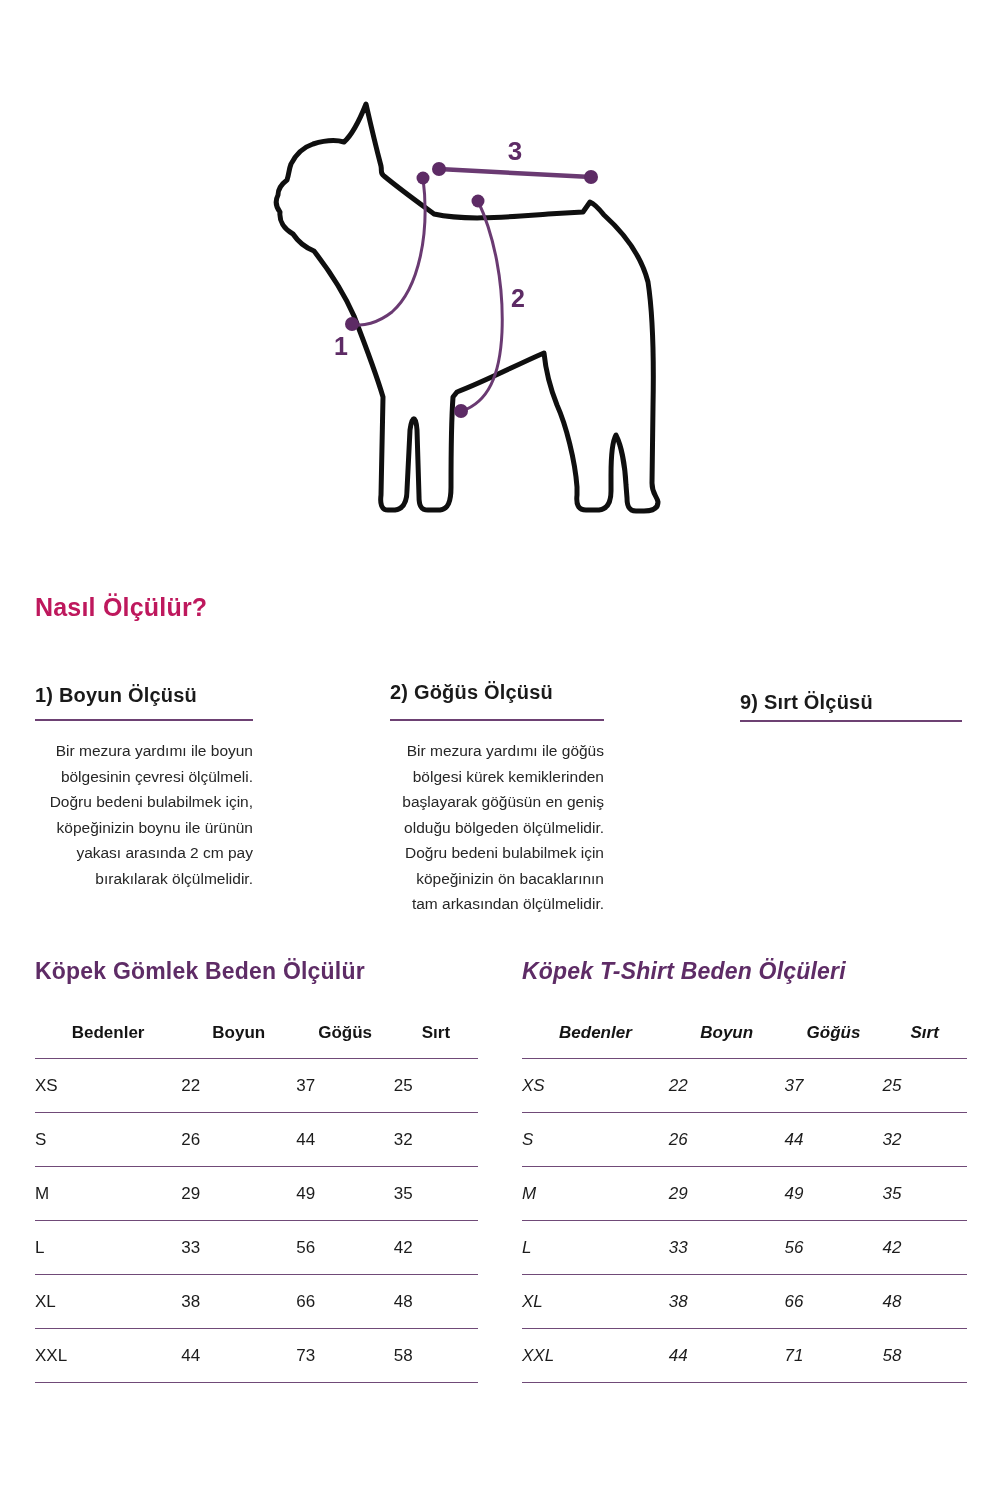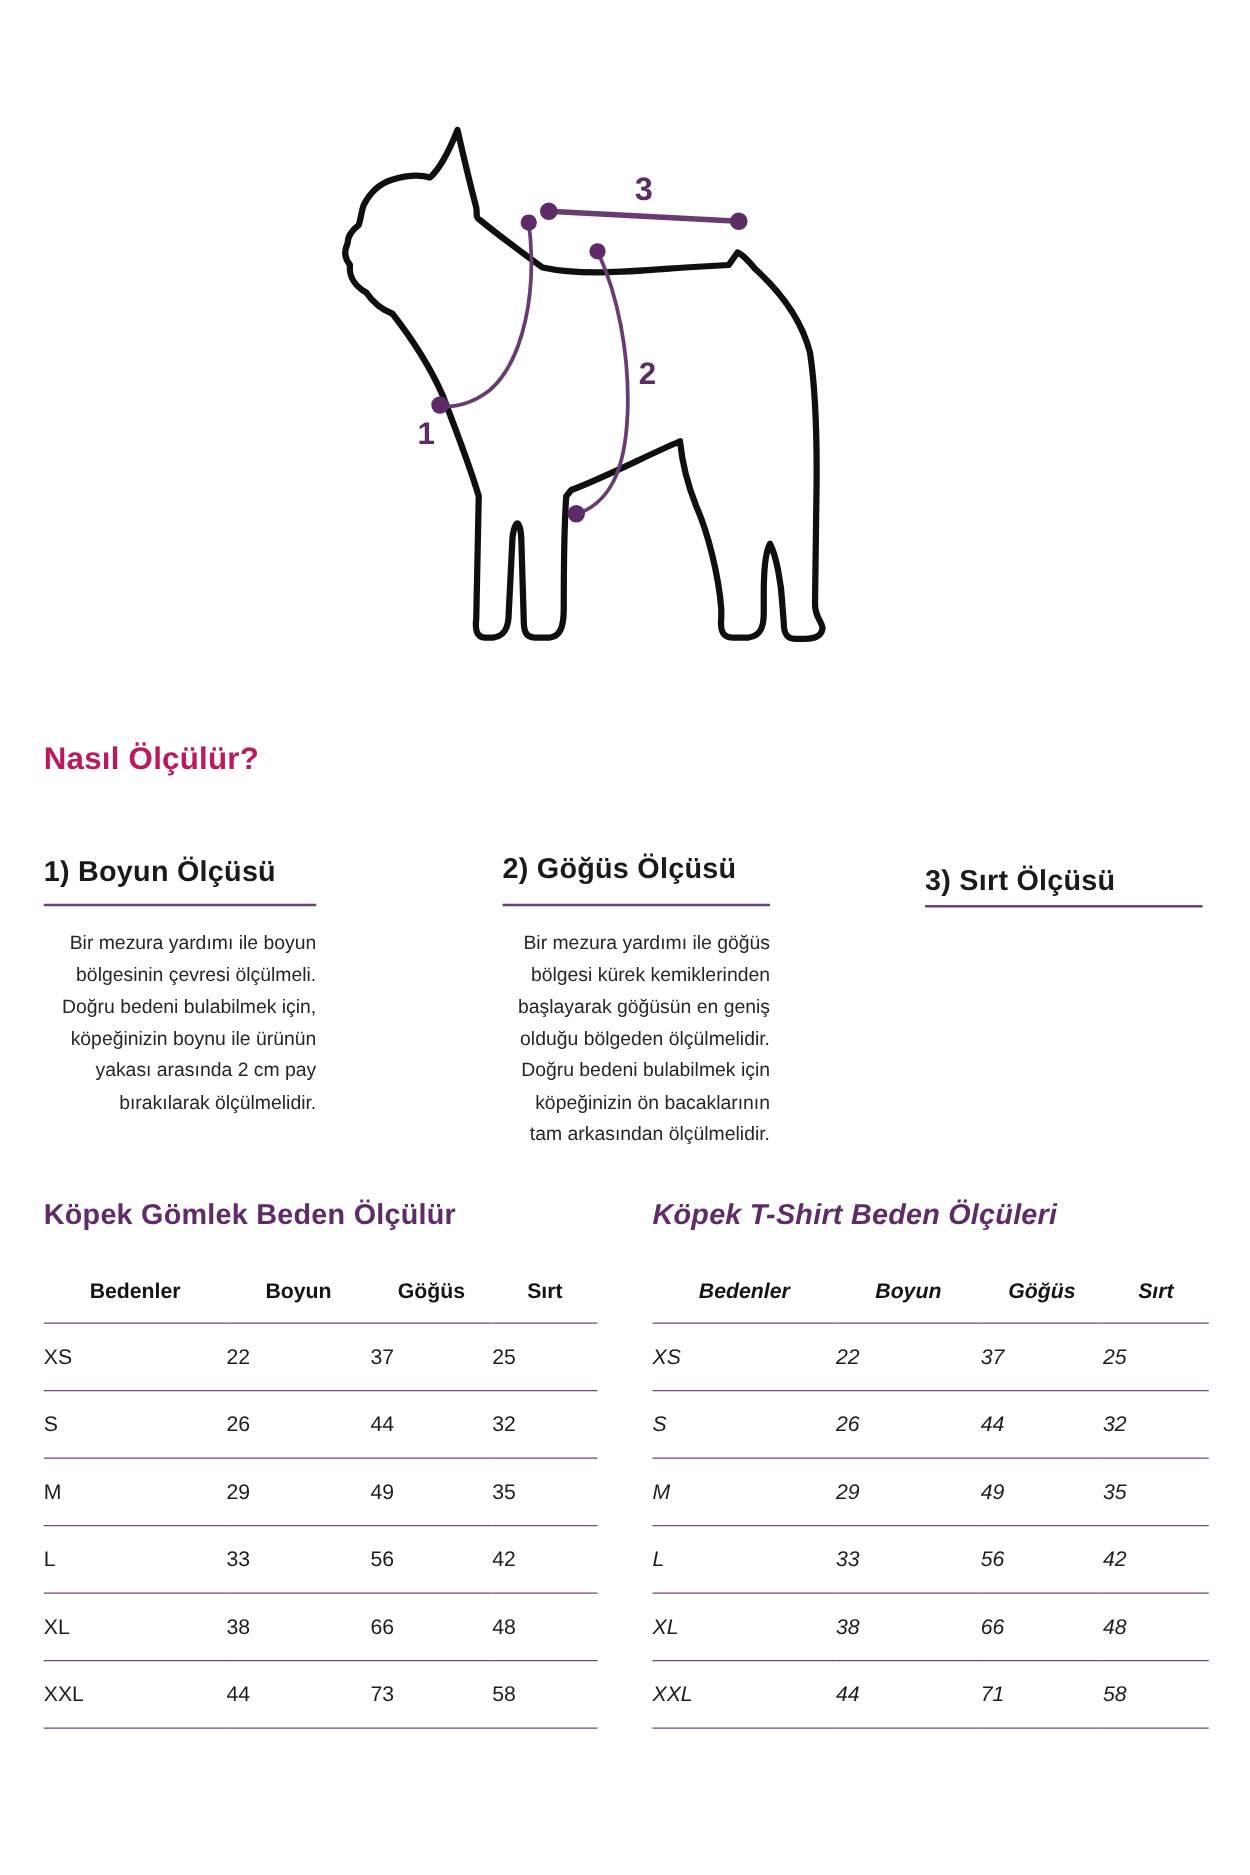--- a/index.html
+++ b/index.html
@@ -13,28 +13,28 @@
   
   .dog-figure{position:absolute;left:260px;top:85px;width:460px;height:480px;}
   
   .how-title{
     position:absolute;left:35px;top:593px;
     font-size:25px;font-weight:700;color:#be185d;letter-spacing:.2px;
   }
   
   .section{position:absolute;}
   .section h3{
-    margin:0;font-size:23px;font-weight:700;color:#1a1a1a;letter-spacing:.2px;
+    margin:0;font-size:20px;font-weight:700;color:#1a1a1a;letter-spacing:.2px;
   }
   .section .rule{height:2px;background:#6d4173;border:none;margin:0;}
   .section p{
     margin:0;font-size:15.5px;line-height:25.5px;color:#262626;text-align:right;
   }
   .sec1{left:35px;top:684px;width:218px;}
-  .sec2{left:402px;top:681px;width:214px;}
+  .sec2{left:390px;top:681px;width:214px;}
   .sec3{left:740px;top:691px;width:222px;}
   .sec1 .rule{margin-top:12px;}
   .sec2 .rule{margin-top:15px;}
   .sec3 .rule{margin-top:6px;}
   .section p{margin-top:17px;}
   
   .size-table{position:absolute;top:958px;}
   .size-table.left{left:35px;width:443px;}
   .size-table.right{left:522px;width:445px;font-style:italic;}
   .size-table h2{
@@ -139,21 +139,21 @@
     <p>Bir mezura yardımı ile boyun bölgesinin çevresi ölçülmeli. Doğru bedeni bulabilmek için, köpeğinizin boynu ile ürünün yakası arasında 2 cm pay bırakılarak ölçülmelidir.</p>
   </div>
 
   <div class="section sec2">
     <h3>2) Göğüs Ölçüsü</h3>
     <div class="rule"></div>
     <p>Bir mezura yardımı ile göğüs bölgesi kürek kemiklerinden başlayarak göğüsün en geniş olduğu bölgeden ölçülmelidir. Doğru bedeni bulabilmek için köpeğinizin ön bacaklarının tam arkasından ölçülmelidir.</p>
   </div>
 
   <div class="section sec3">
-    <h3>3) Sırt Ölçüsü</h3>
+    <h3>9) Sırt Ölçüsü</h3>
     <div class="rule"></div>
   </div>
 
   <div class="size-table left">
     <h2>Köpek Gömlek Beden Ölçülür</h2>
     <table>
       <thead>
         <tr>
           <th class="col-size">Bedenler</th>
           <th class="col-neck">Boyun</th>

